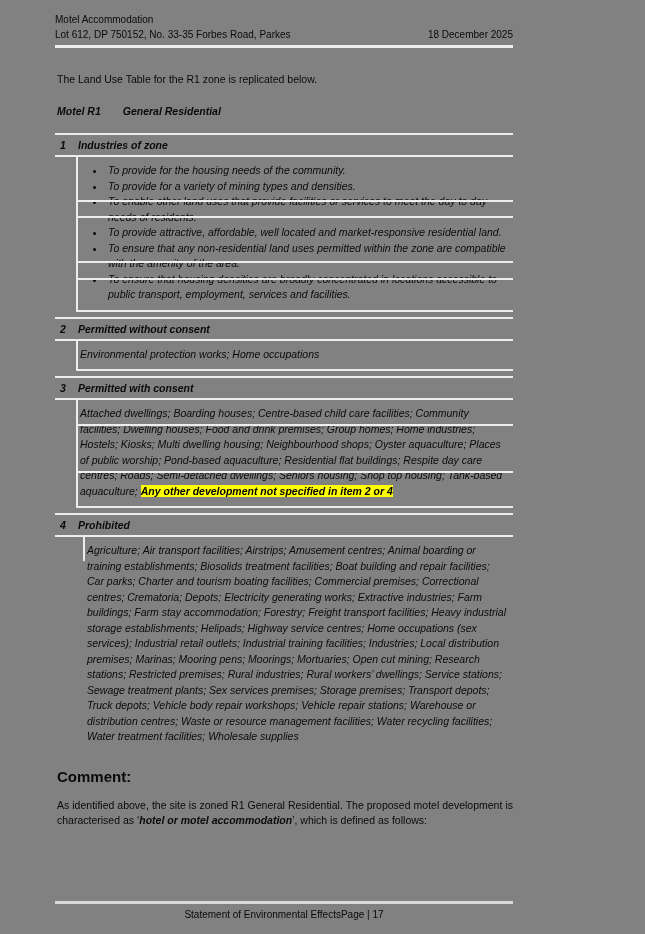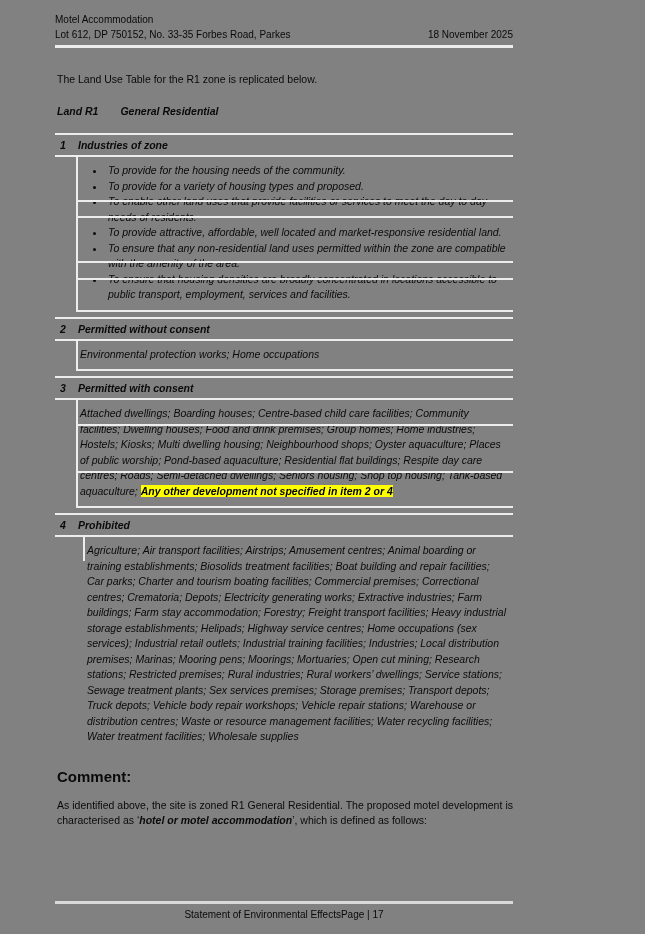--- a/index.html
+++ b/index.html
@@ -61,42 +61,42 @@
 </head>
 <body>
 
 <div class="page">
 
   <div class="header">
     <div class="header-left">
       <div>Motel Accommodation</div>
       <div>Lot 612, DP 750152, No. 33-35 Forbes Road, Parkes</div>
     </div>
-    <div>18 November 2025</div>
+    <div>18 December 2025</div>
   </div>
   <div class="rule header-rule"></div>
 
   <p class="intro">The Land Use Table for the R1 zone is replicated below.</p>
 
-  <h2 class="zone-heading"><span>Land R1</span><span class="zone-name">General Residential</span></h2>
+  <h2 class="zone-heading"><span>Motel R1</span><span class="zone-name">General Residential</span></h2>
 
   <div class="lu-table">
 
     <div class="sec-heading">
       <span class="sec-num">1</span>
       <span>Industries of zone</span>
     </div>
     <div class="cell bb">
       <div class="sep" style="top:43px"></div>
       <div class="sep" style="top:59px"></div>
       <div class="sep" style="top:104px"></div>
       <div class="sep" style="top:121px"></div>
       <ul>
         <li>To provide for the housing needs of the community.</li>
-        <li>To provide for a variety of housing types and proposed.</li>
+        <li>To provide for a variety of mining types and densities.</li>
         <li>To enable other land uses that provide facilities or services to meet the day to day needs of residents.</li>
         <li>To provide attractive, affordable, well located and market-responsive residential land.</li>
         <li>To ensure that any non-residential land uses permitted within the zone are compatible with the amenity of the area.</li>
         <li>To ensure that housing densities are broadly concentrated in locations accessible to public transport, employment, services and facilities.</li>
       </ul>
     </div>
 
     <div class="sec-heading">
       <span class="sec-num">2</span>
       <span>Permitted without consent</span>

